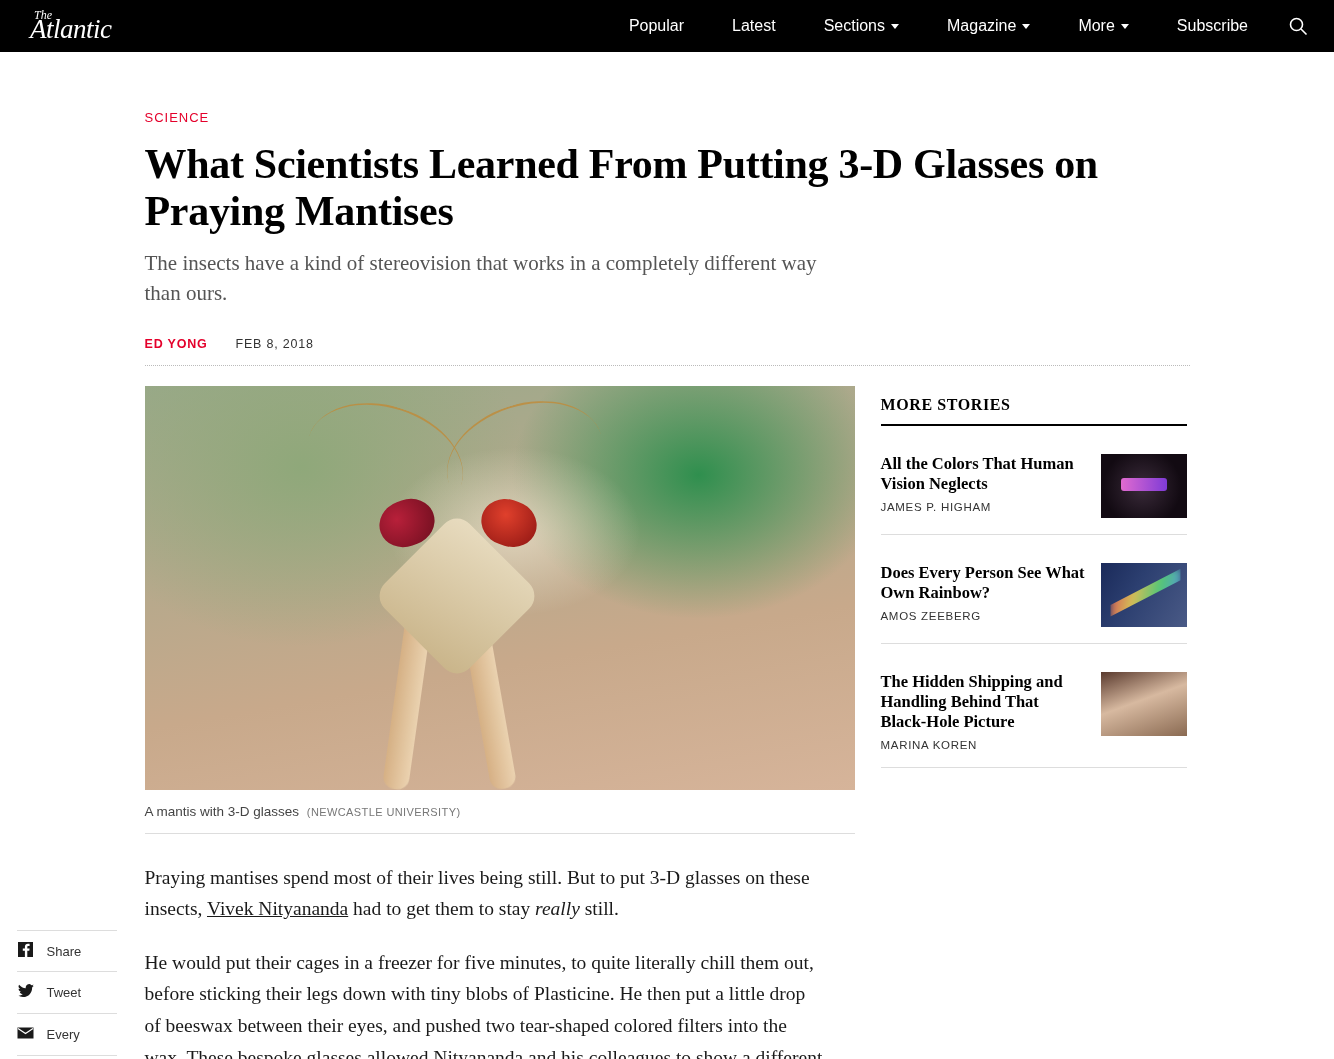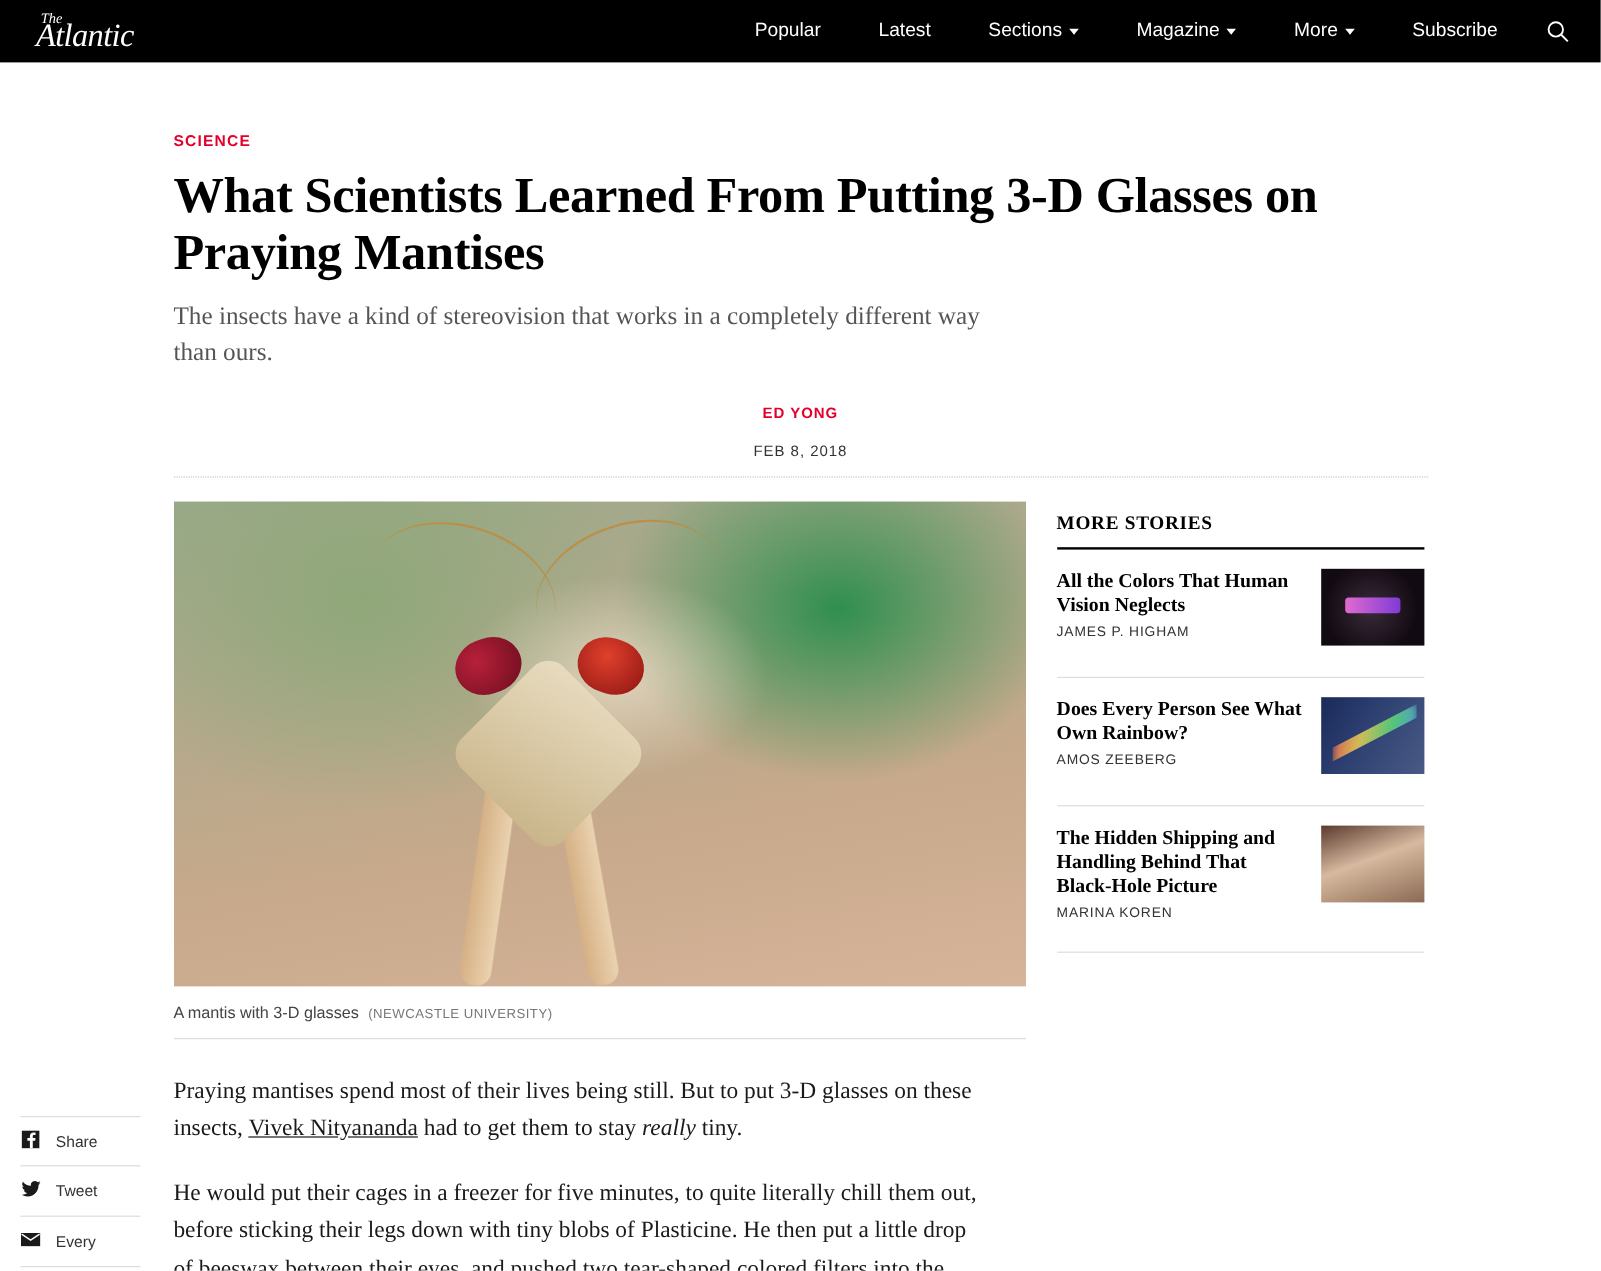--- a/index.html
+++ b/index.html
@@ -78,21 +78,21 @@
   }
   .container {
     width: 1045px;
     margin: 0 auto;
     position: relative;
   }
 
   .kicker {
     color: #e4002b;
     font-size: 13px;
-    font-weight: bold;
+    font-weight: normal;
     letter-spacing: 1px;
     margin-top: 58px;
   }
   h1.headline {
     font-family: "Liberation Serif", serif;
     font-size: 42px;
     line-height: 1.12;
     letter-spacing: -0.3px;
     margin: 16px 0 0 0;
     color: #000;
@@ -105,22 +105,21 @@
     color: #555;
     margin: 14px 0 0 0;
     max-width: 700px;
   }
   .byline {
     margin-top: 28px;
     font-size: 12.5px;
     letter-spacing: 0.8px;
     display: flex;
     align-items: center;
-    gap: 18px;
-    flex-direction: column;
+    gap: 28px;
   }
   .byline .author {
     color: #e4002b;
     font-weight: bold;
   }
   .byline .date {
     color: #333;
   }
   .rule {
     border-top: 1px dotted #bbb;
@@ -235,23 +234,24 @@
     font-weight: bold;
     font-size: 16px;
     letter-spacing: 0.6px;
     padding-bottom: 10px;
     border-bottom: 2px solid #000;
     margin: 0;
   }
   .story {
     display: flex;
     gap: 14px;
-    padding: 16px 0 26px 0;
+    padding: 16px 0 16px 0;
     border-bottom: 1px solid #ddd;
     cursor: pointer;
+    margin-top: 12px;
   }
   .story-text { flex: 1; }
   .story-title {
     font-family: "Liberation Serif", serif;
     font-weight: bold;
     font-size: 16.5px;
     line-height: 1.22;
     color: #000;
     margin: 0 0 7px 0;
   }
@@ -380,21 +380,21 @@
           <div class="eye right"></div>
         </div>
         <div class="caption">
           <span>A mantis with 3-D glasses</span>
           <span class="credit">(NEWCASTLE UNIVERSITY)</span>
         </div>
         <div class="cap-rule"></div>
 
         <div class="body-text">
           <p>
-            <span>Praying mantises spend most of their lives being still. But to put 3-D glasses on these insects, </span><a href="#">Vivek Nityananda</a><span> had to get them to stay </span><em>really</em><span> tiny.</span>
+            <span>Praying mantises spend most of their lives being still. But to put 3-D glasses on these insects, </span><a href="#">Vivek Nityananda</a><span> had to get them to stay </span><em>really</em><span> still.</span>
           </p>
           <p>He would put their cages in a freezer for five minutes, to quite literally chill them out, before sticking their legs down with tiny blobs of Plasticine. He then put a little drop of beeswax between their eyes, and pushed two tear-shaped colored filters into the wax. These bespoke glasses allowed Nityananda and his colleagues to show a different image to each of the mantis's bulbous eyes. And</p>
         </div>
       </div>
 
       <div class="side-col">
         <h2 class="more-title">MORE STORIES</h2>
 
         <div class="story">
           <div class="story-text">

